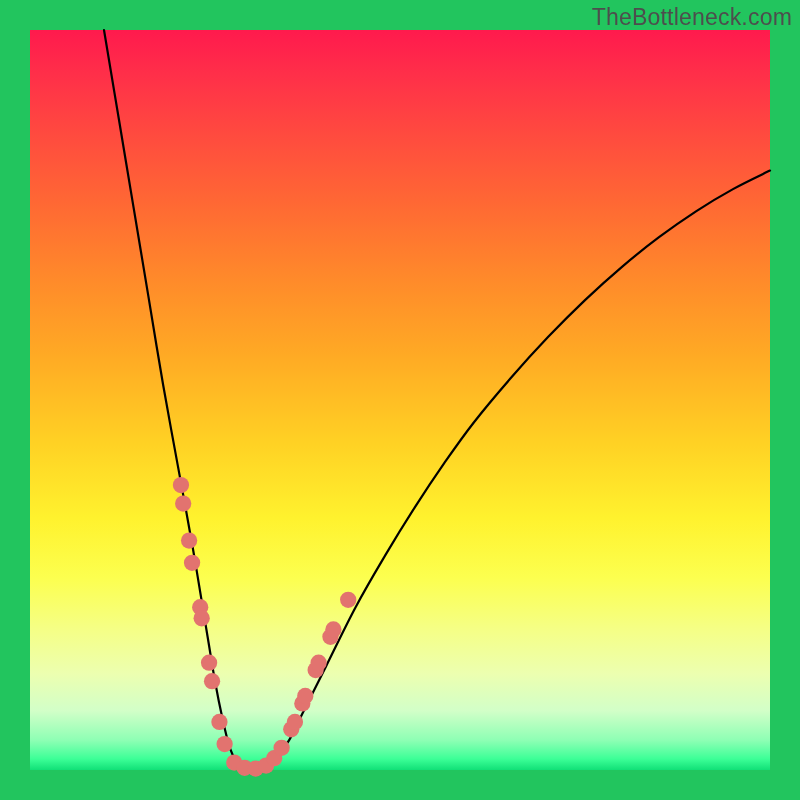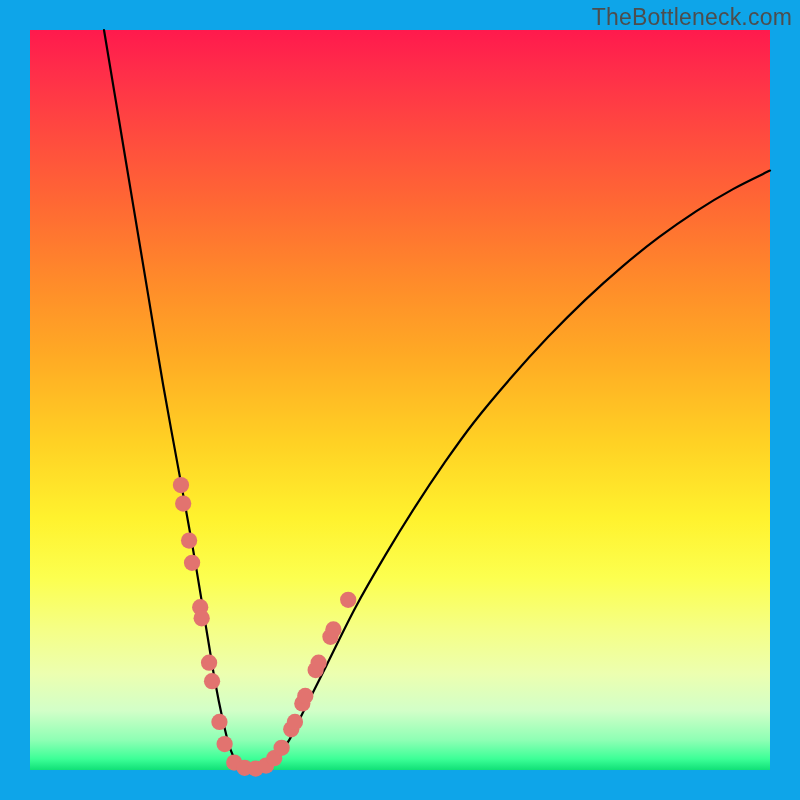--- a/index.html
+++ b/index.html
@@ -8,21 +8,21 @@
     width: 800px;
     height: 800px;
     overflow: hidden;
     background: #000;
     font-family: Arial, Helvetica, sans-serif;
   }
   .frame {
     position: absolute;
     left: 0; top: 0;
     width: 800px; height: 800px;
-    background: #0ea5e9;
+    background: #22c55e;
   }
   .plot {
     position: absolute;
     left: 30px;
     top: 30px;
     width: 740px;
     height: 740px;
     
     background: linear-gradient(to bottom,
       #ff1a4d 0%,

